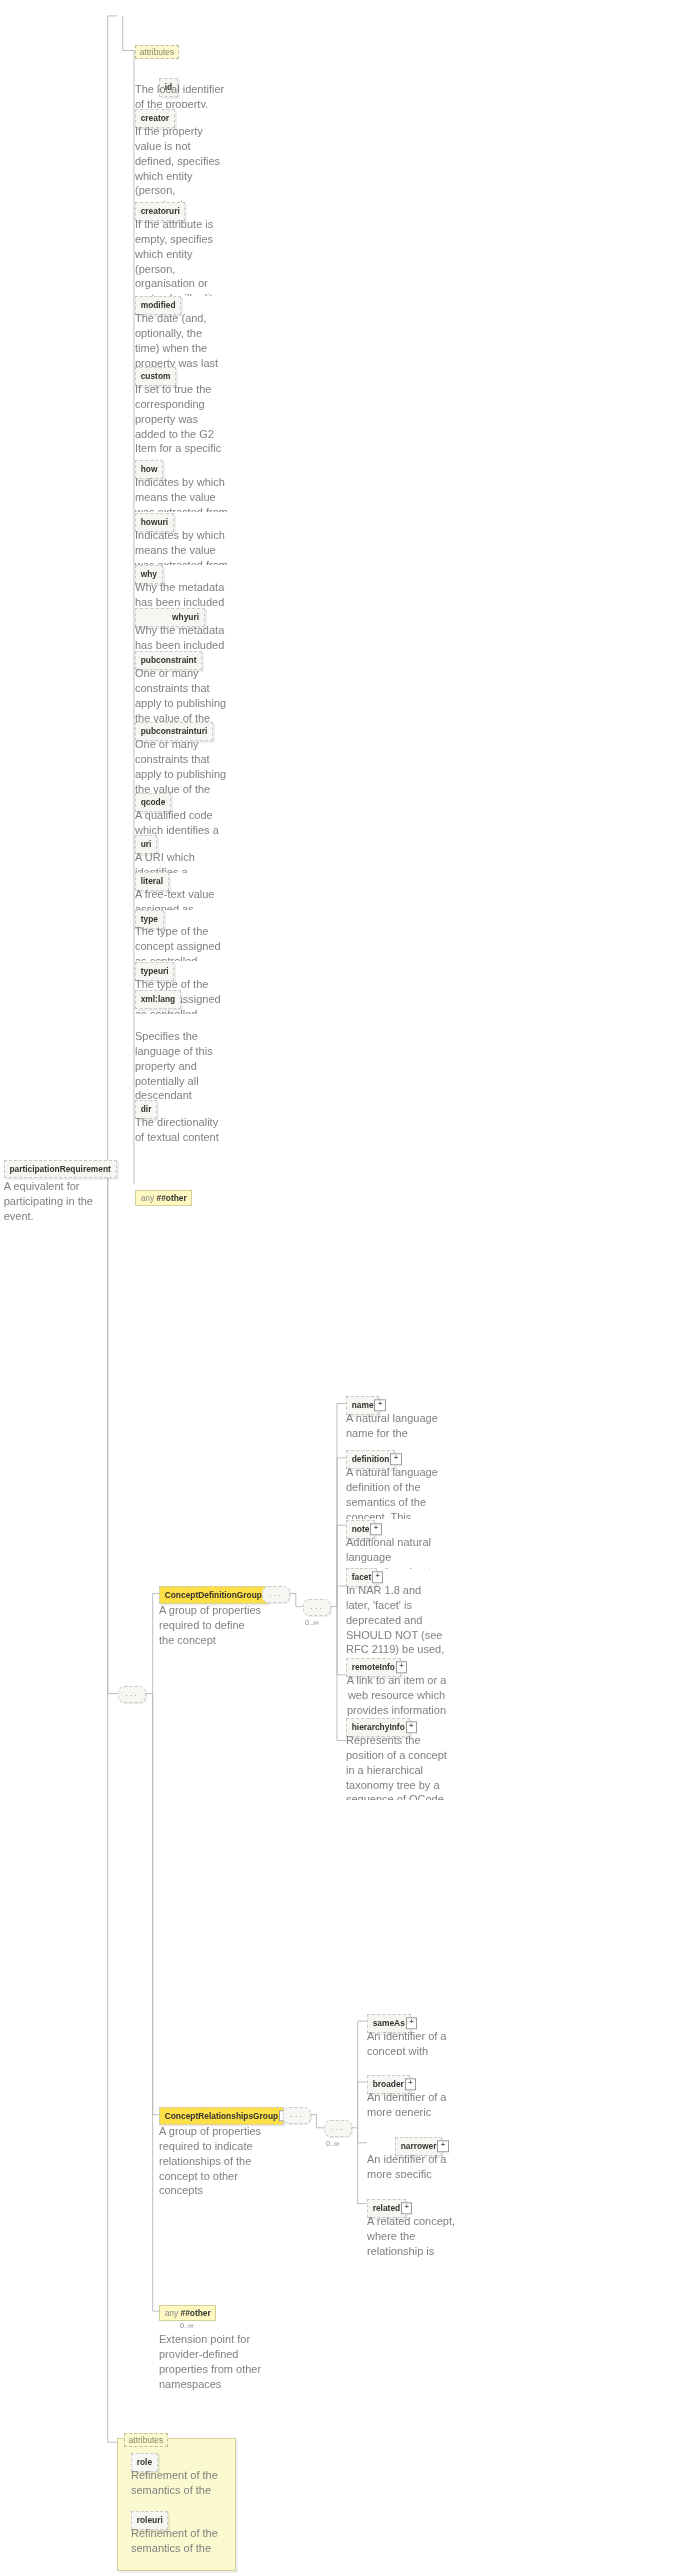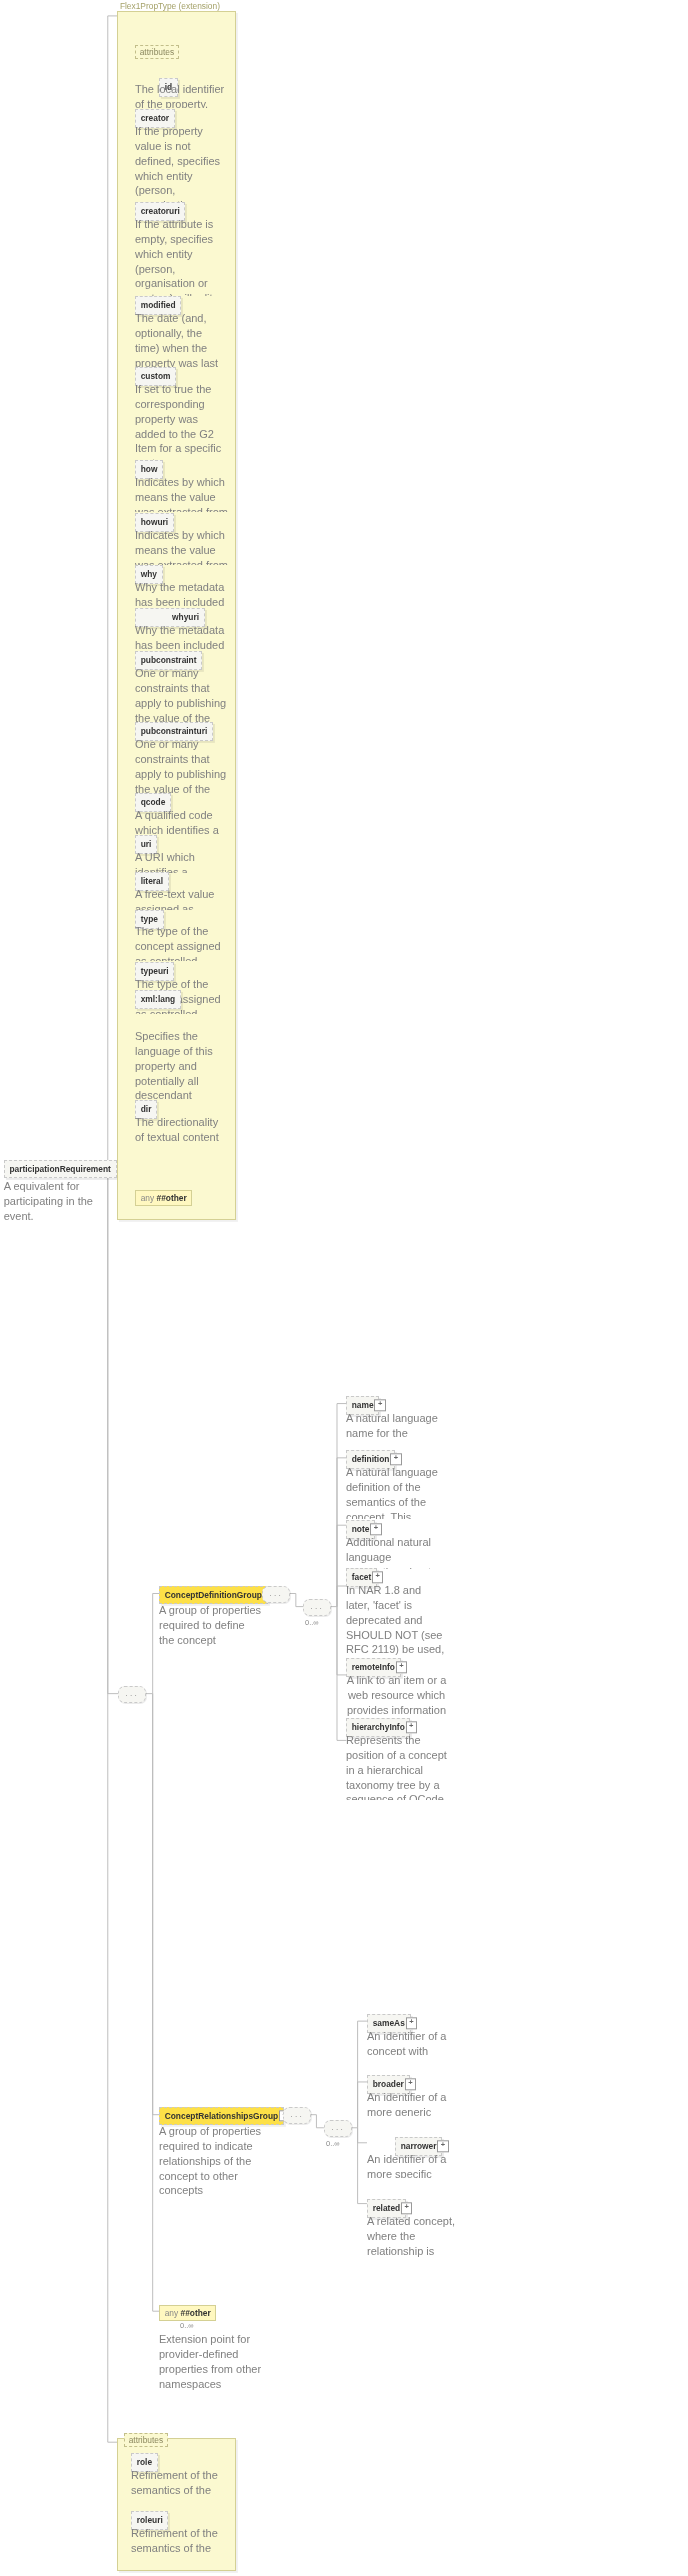--- a/index.html
+++ b/index.html
@@ -188,23 +188,20 @@
   <path d="M382 2274 V2225 H392"></path>
   <path d="M382 2274 V2290 H392"></path>
   <path d="M382 2274 V2355 H392"></path>
 </svg>
 
   <div class="root" style="left:3.7px; top:1160px;">
     <span>participationRequirement</span>
   </div>
   <div class="desc" style="left:3.7px; top:1179px; width:94px;">A equivalent for participating in the event.</div>
 
-  <div class="bigbox" style="left:117px; top:11.2px; width:117px; height:1207px;">
-    <div class="bigbox-label">Flex1PropType (extension)</div>
-  </div>
   <div class="attr-label" style="left:135px; top:45px;">attributes</div>
 
   <div id="flex-attrs">
       <div class="node optional" style="left: 135px; top: 78px; margin-left: 24px;">id</div>
       <div class="desc" style="left: 135px; top: 82px; width: 94px; height: 26px; overflow: hidden;">The local identifier of the property.</div>
       <div class="node optional" style="left: 135px; top: 109px;">creator</div>
       <div class="desc" style="left: 135px; top: 124px; width: 94px; height: 79px; overflow: hidden;">If the property value is not defined, specifies which entity (person, organisation or system) will edit the property - expressed by a QCode. If the property value is defined, specifies which entity (person, organisation or system) has edited the property value.</div>
       <div class="node optional" style="left: 135px; top: 202px;">creatoruri</div>
       <div class="desc" style="left: 135px; top: 217px; width: 94px; height: 79px; overflow: hidden;">If the attribute is empty, specifies which entity (person, organisation or system) will edit the property - expressed by a URI. If the attribute is non-empty, specifies which entity (person, organisation or system) has edited the property.</div>
       <div class="node optional" style="left: 135px; top: 296px;">modified</div>

